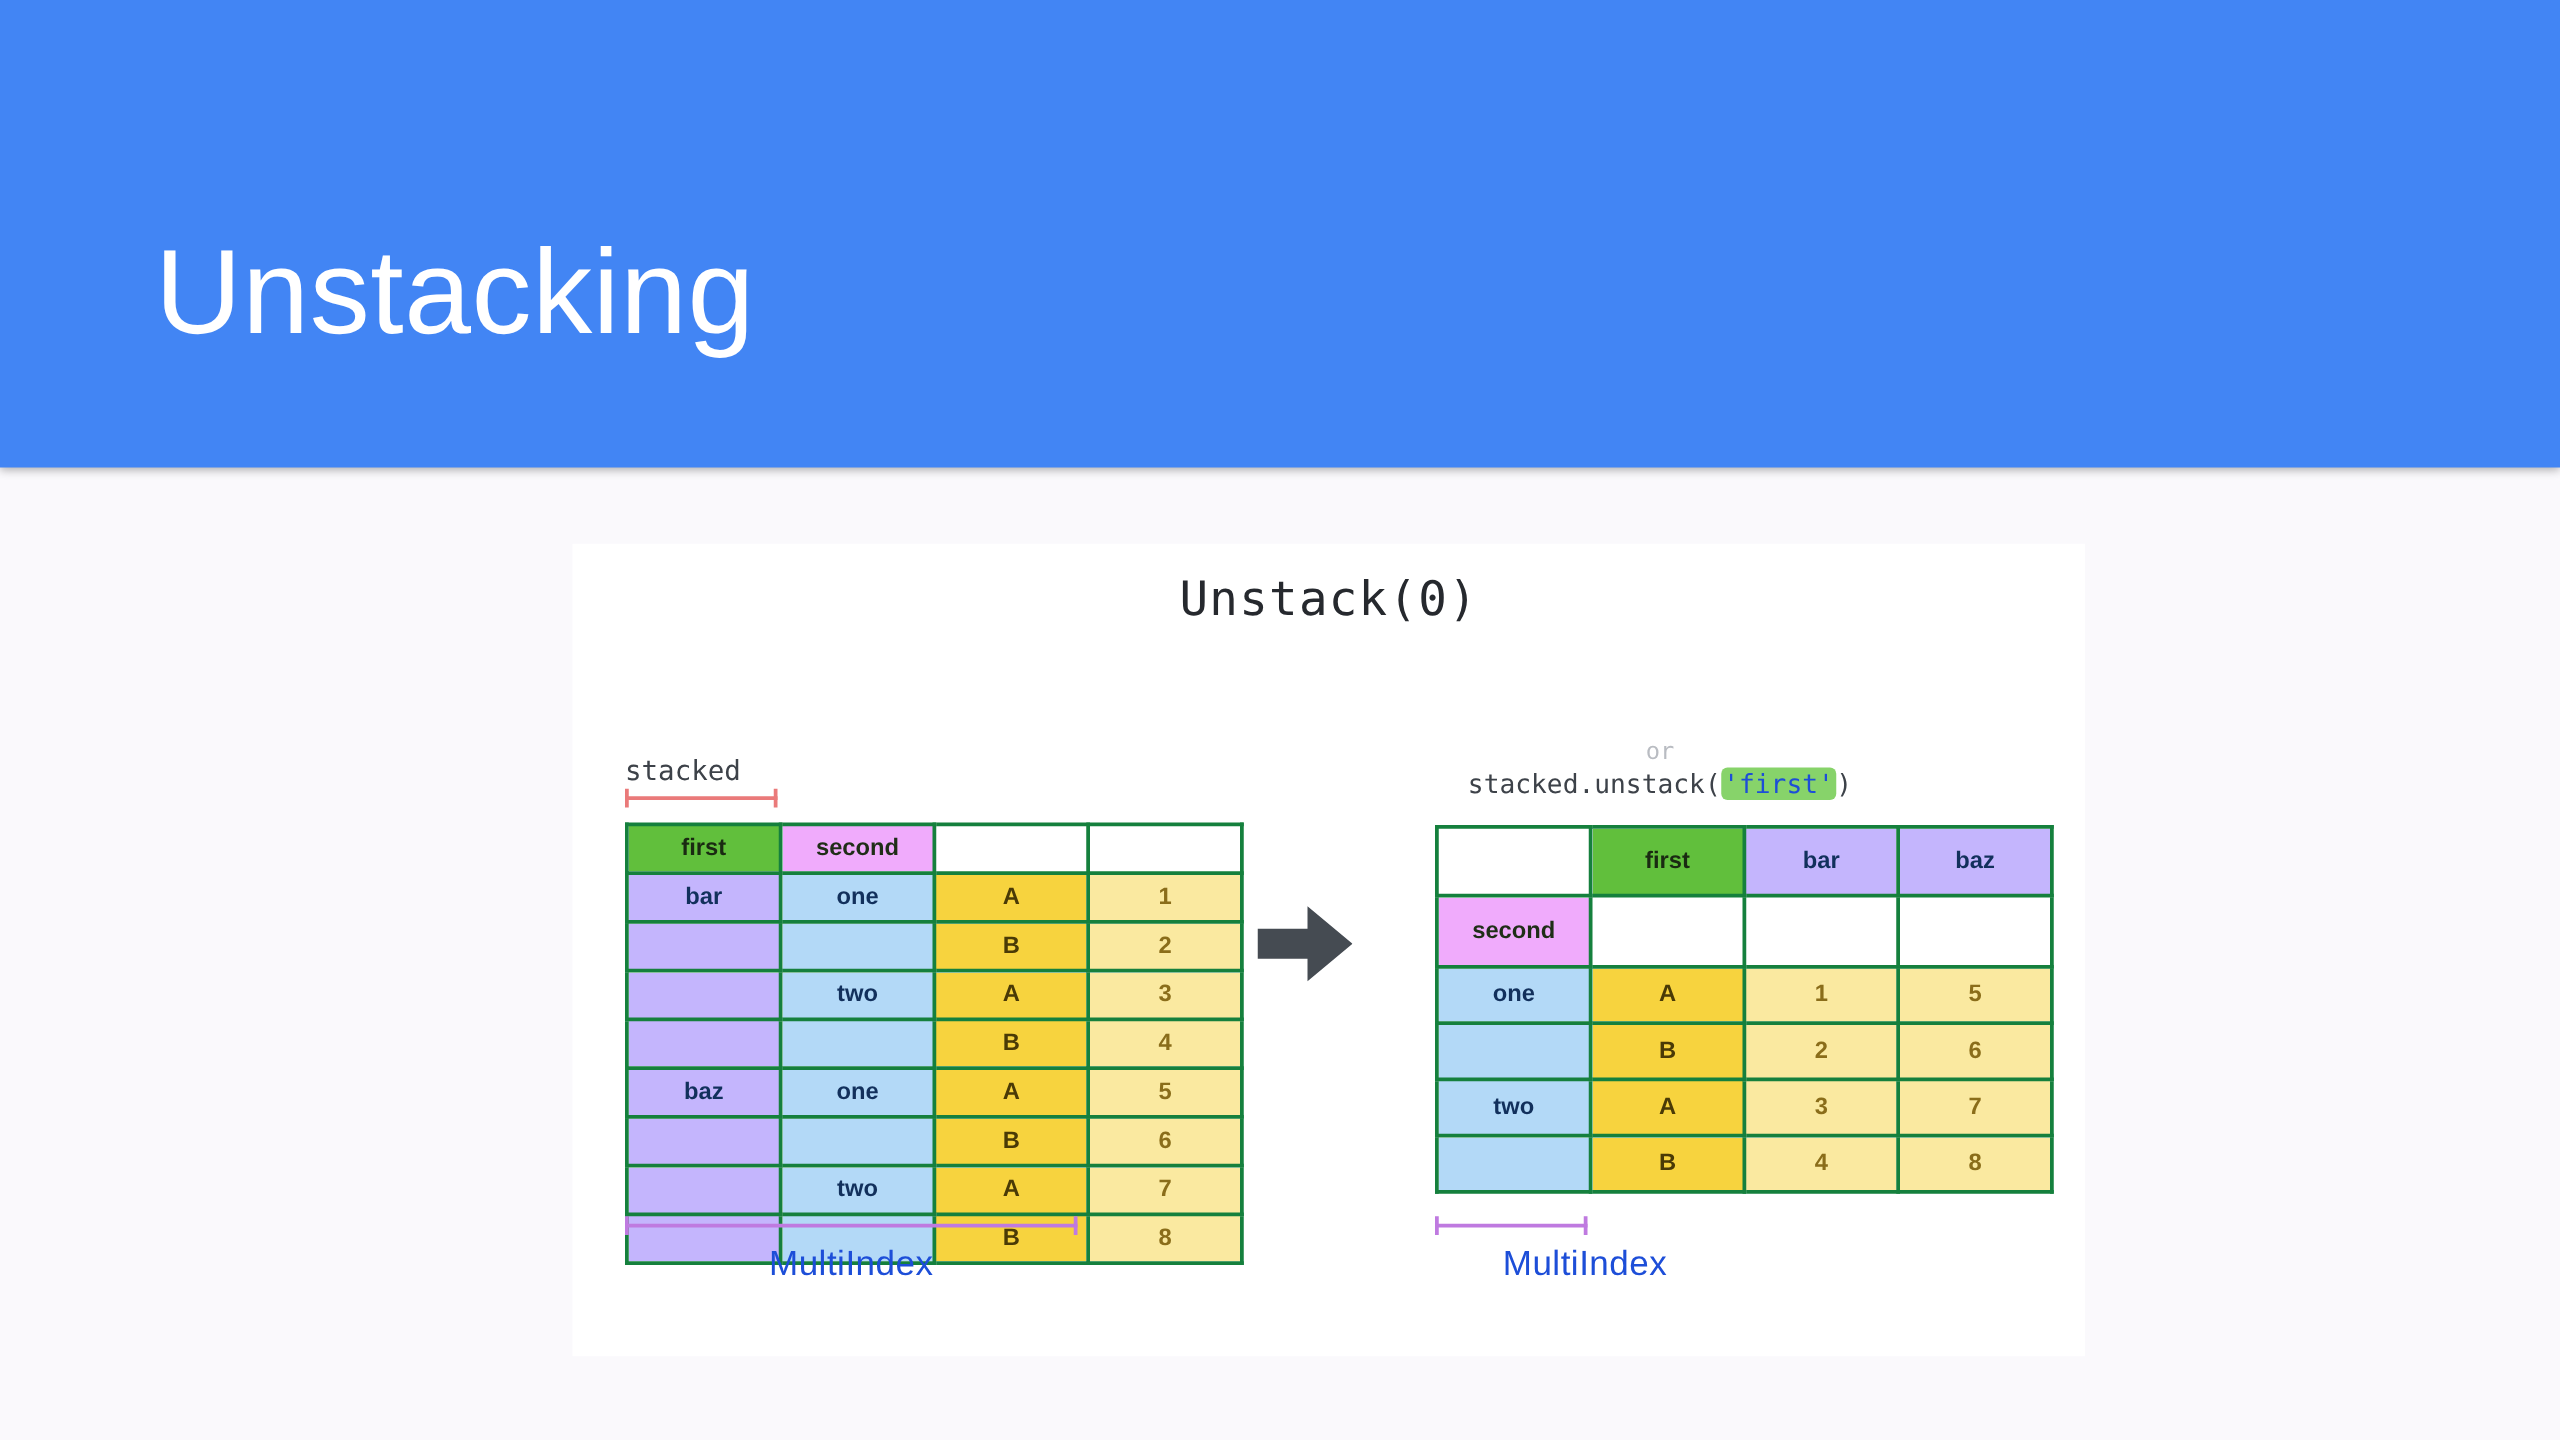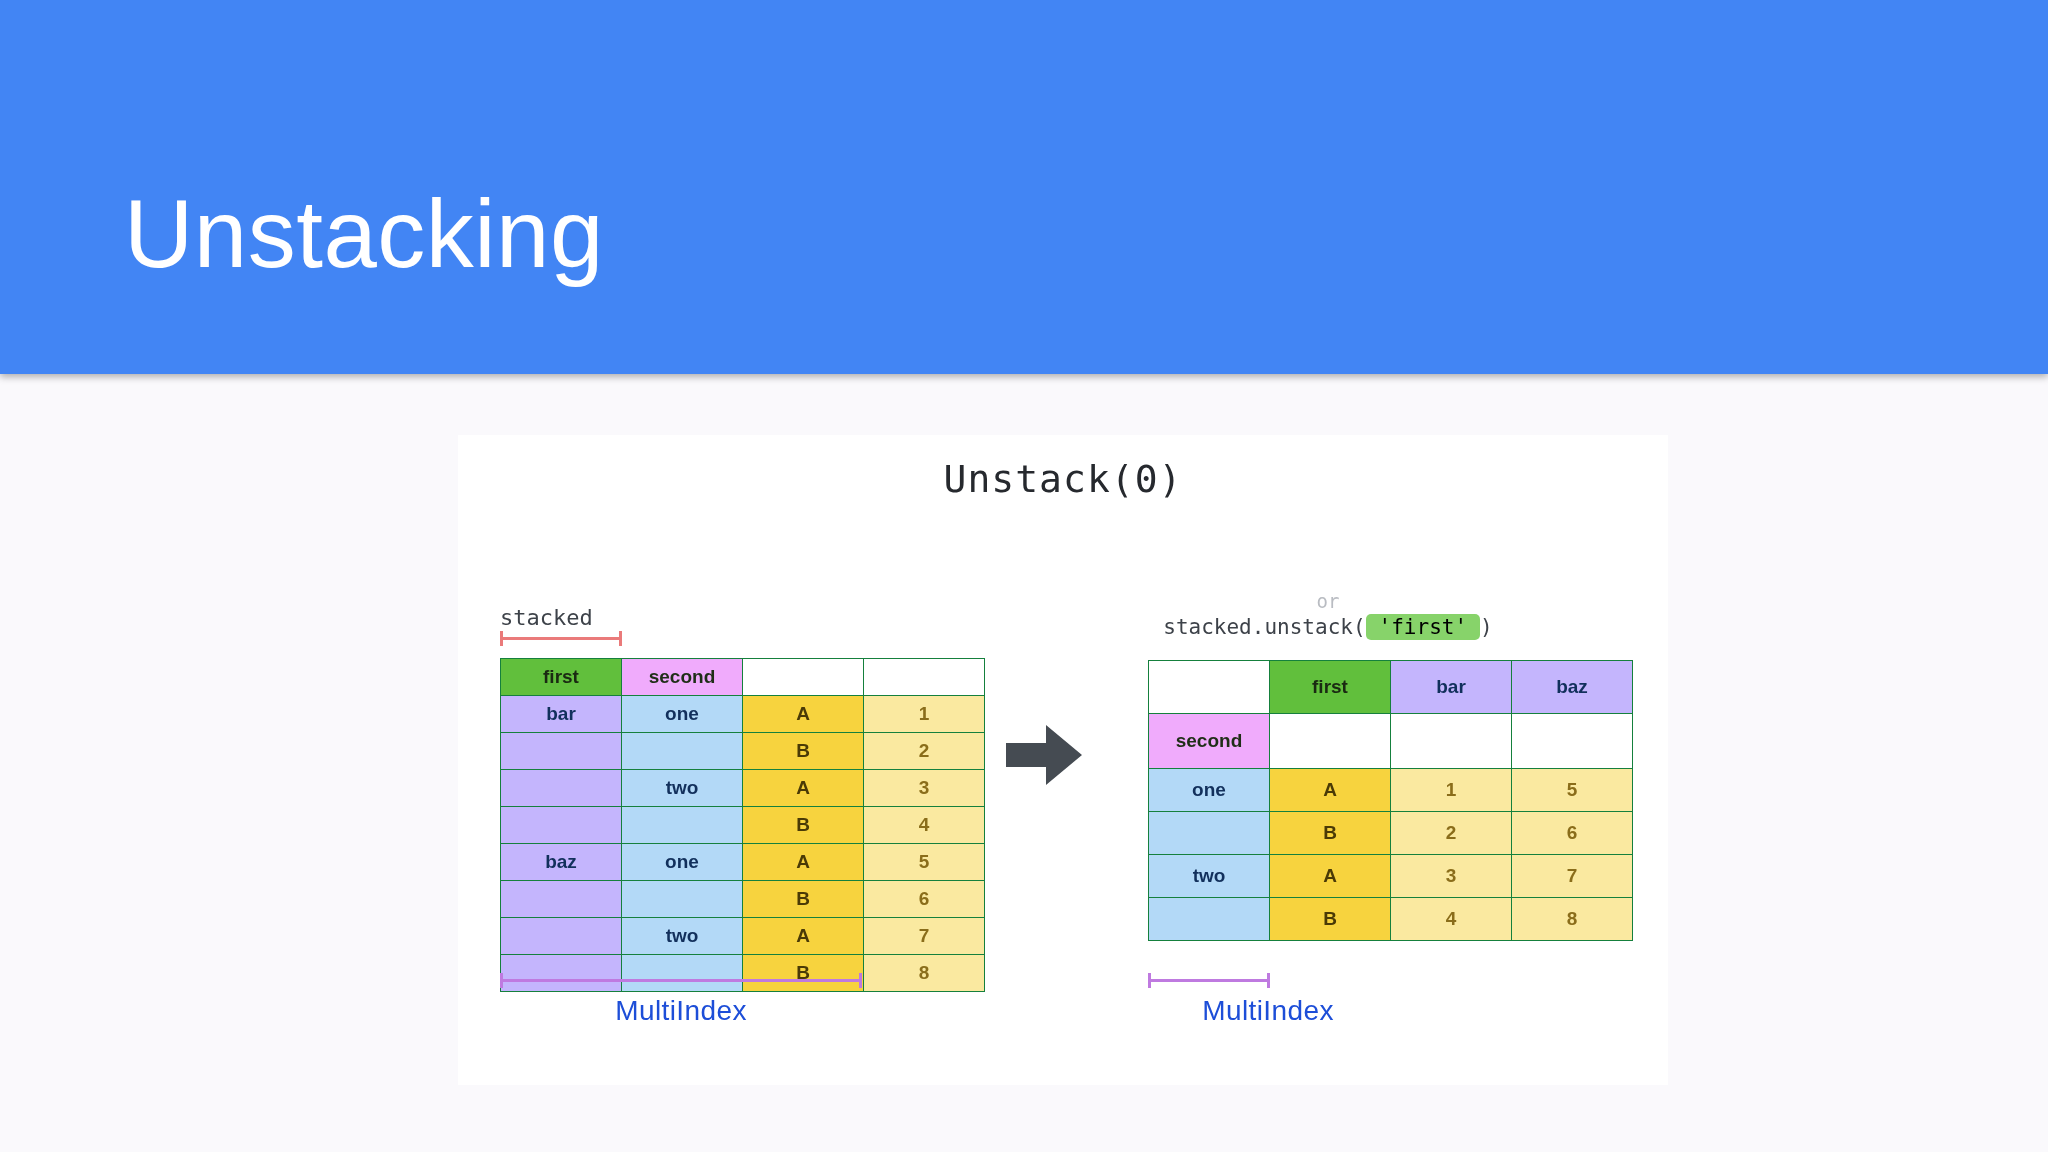--- a/index.html
+++ b/index.html
@@ -62,21 +62,21 @@
   
   .pdtable {
     position: absolute;
     border-collapse: collapse;
     table-layout: fixed;
     font-family: "Liberation Sans", sans-serif;
     font-size: 19px;
     font-weight: bold;
   }
   .pdtable td {
-    border: 1px solid #15803d;
+    border: 3px solid #15803d;
     text-align: center;
     padding: 0;
     overflow: hidden;
     white-space: nowrap;
   }
 
   
   .c-white   { background: #ffffff; }
   .c-green   { background: #61bf3c; color: #1a2a12; }
   .c-lgreen  { background: #f0abfc; color: #1f2e17; }
@@ -124,23 +124,23 @@
     color: #3d4249;
     line-height: 1.26;
     font-weight: normal;
   }
   .caption-code .or-line {
     color: #b9bcc2;
     font-size: 19px;
   }
   .hl-green {
     background: #87d36a;
-    color: #000000;
+    color: #1d4ed8;
     border-radius: 5px;
-    padding: 1px 13px;
+    padding: 1px 2px;
   }
 
   
   .bracket {
     position: absolute;
     height: 14px;
   }
   .bracket .bar {
     position: absolute;
     left: 0;

